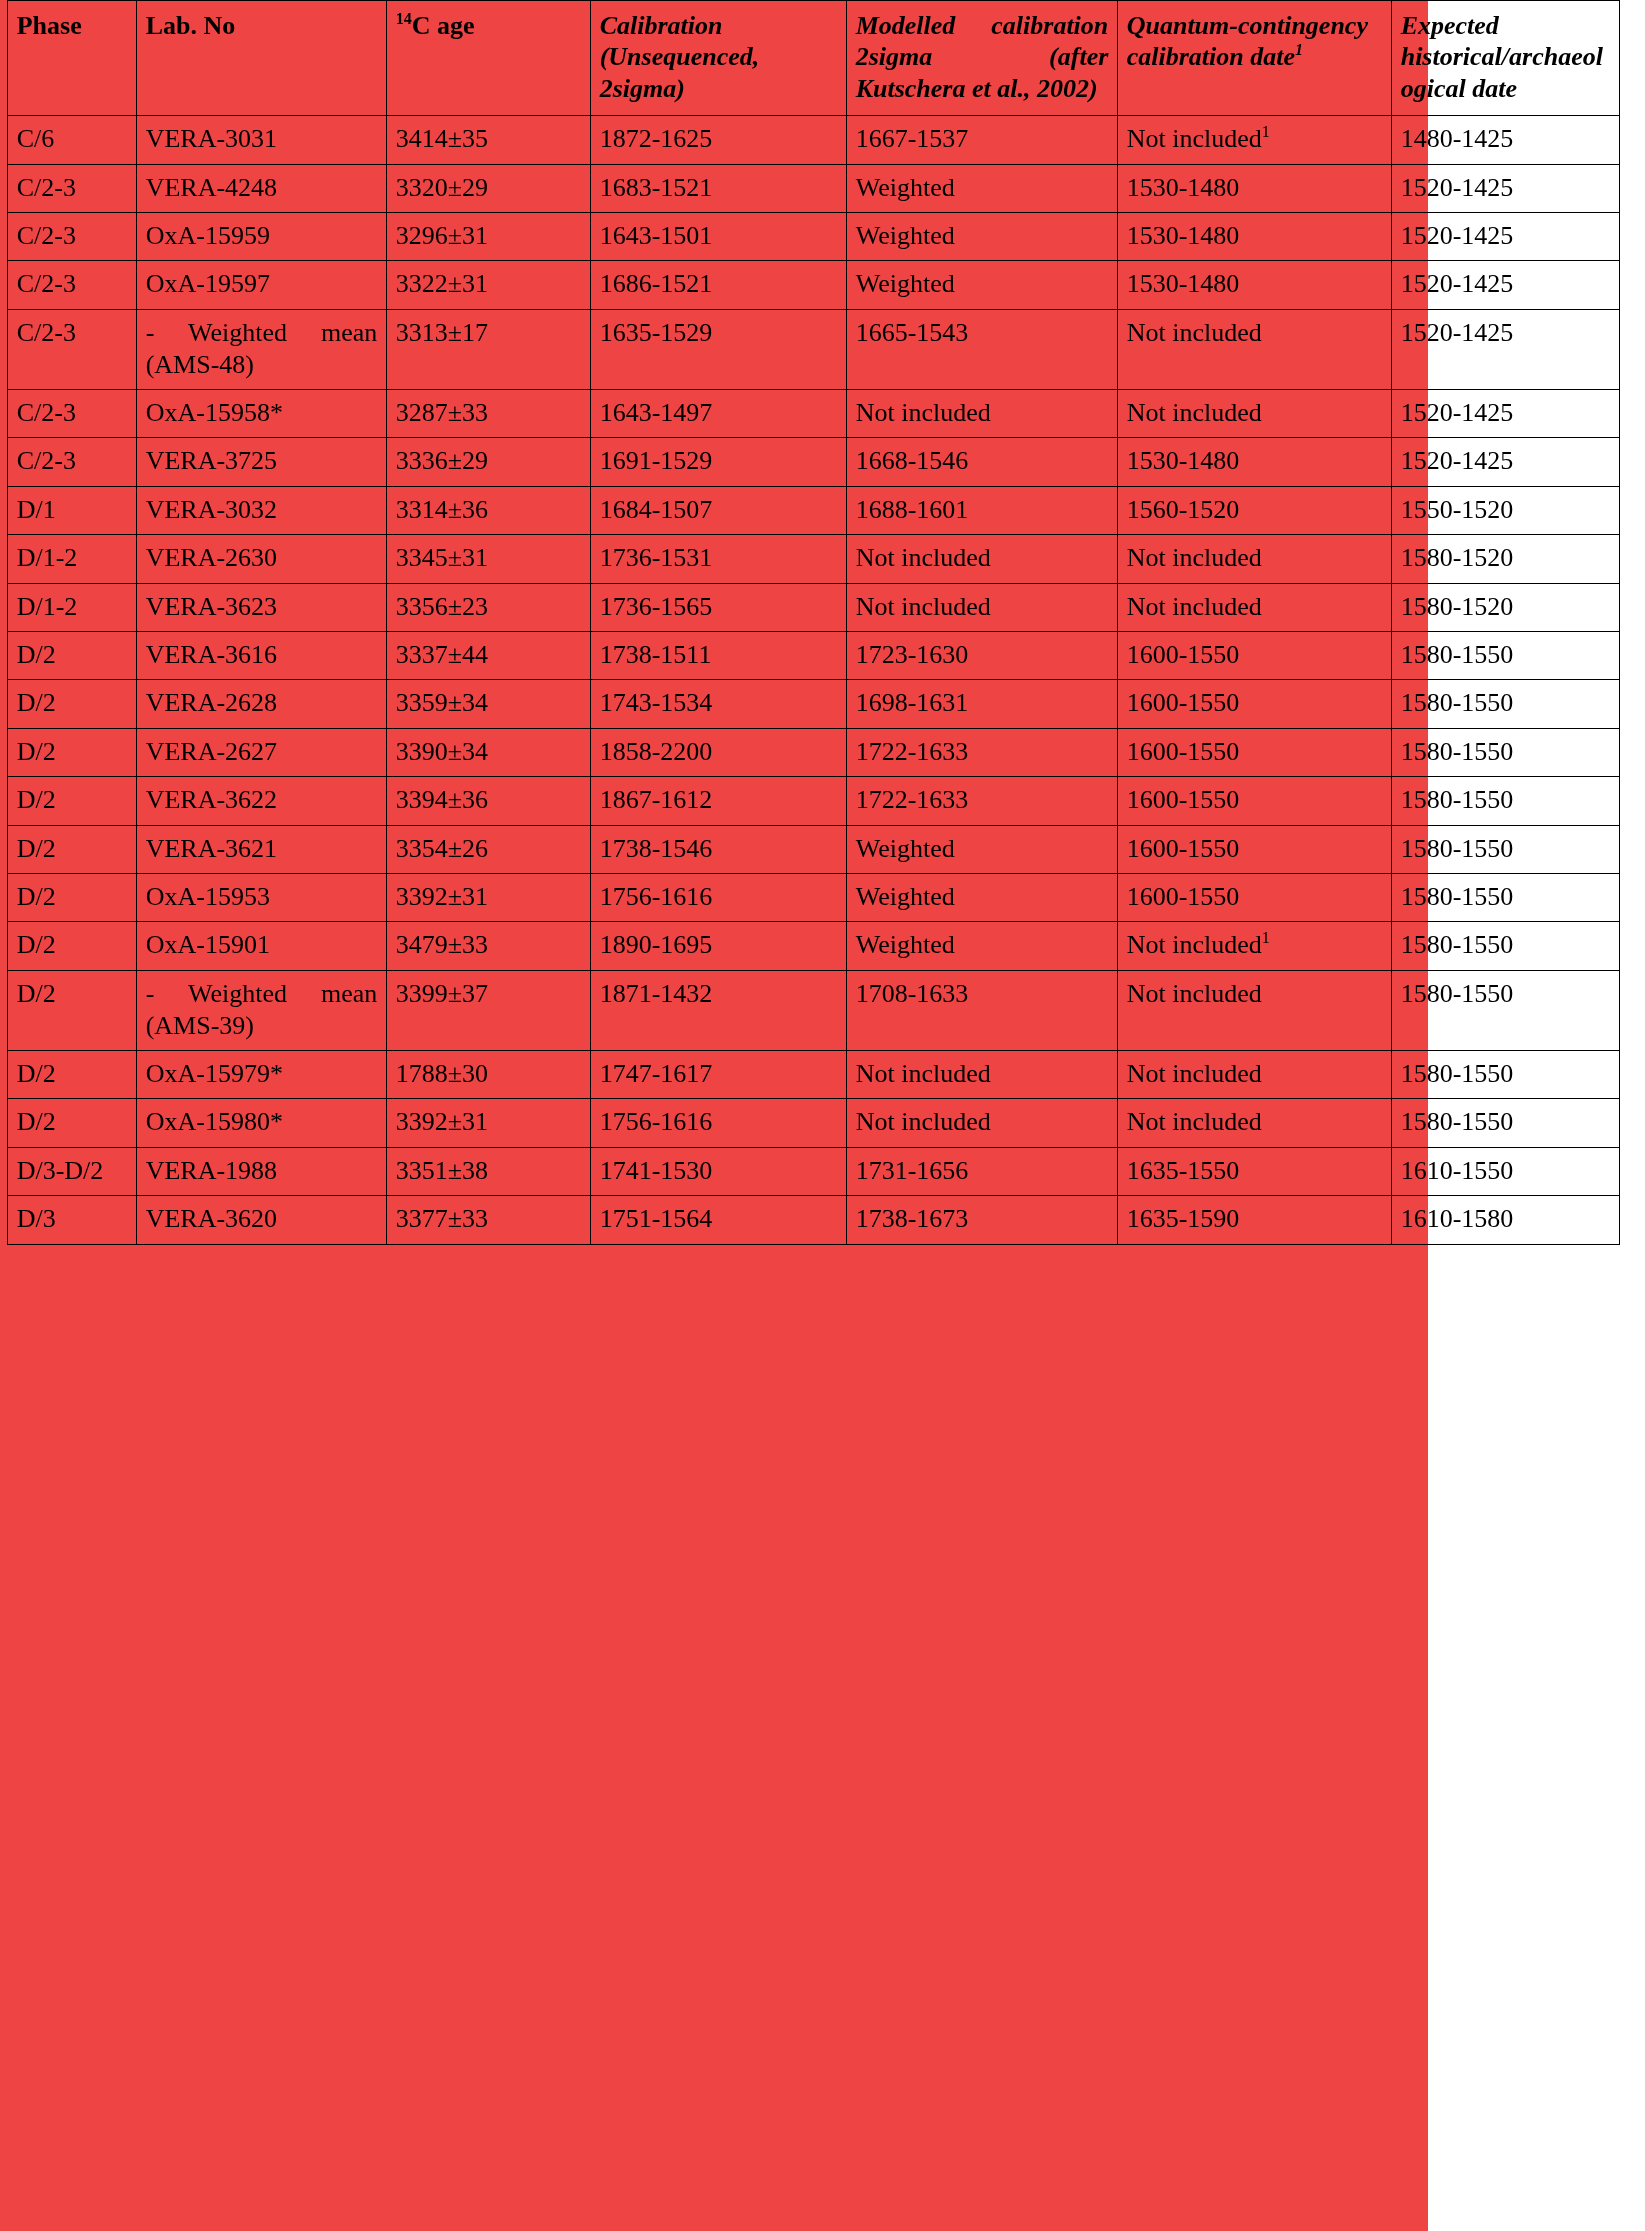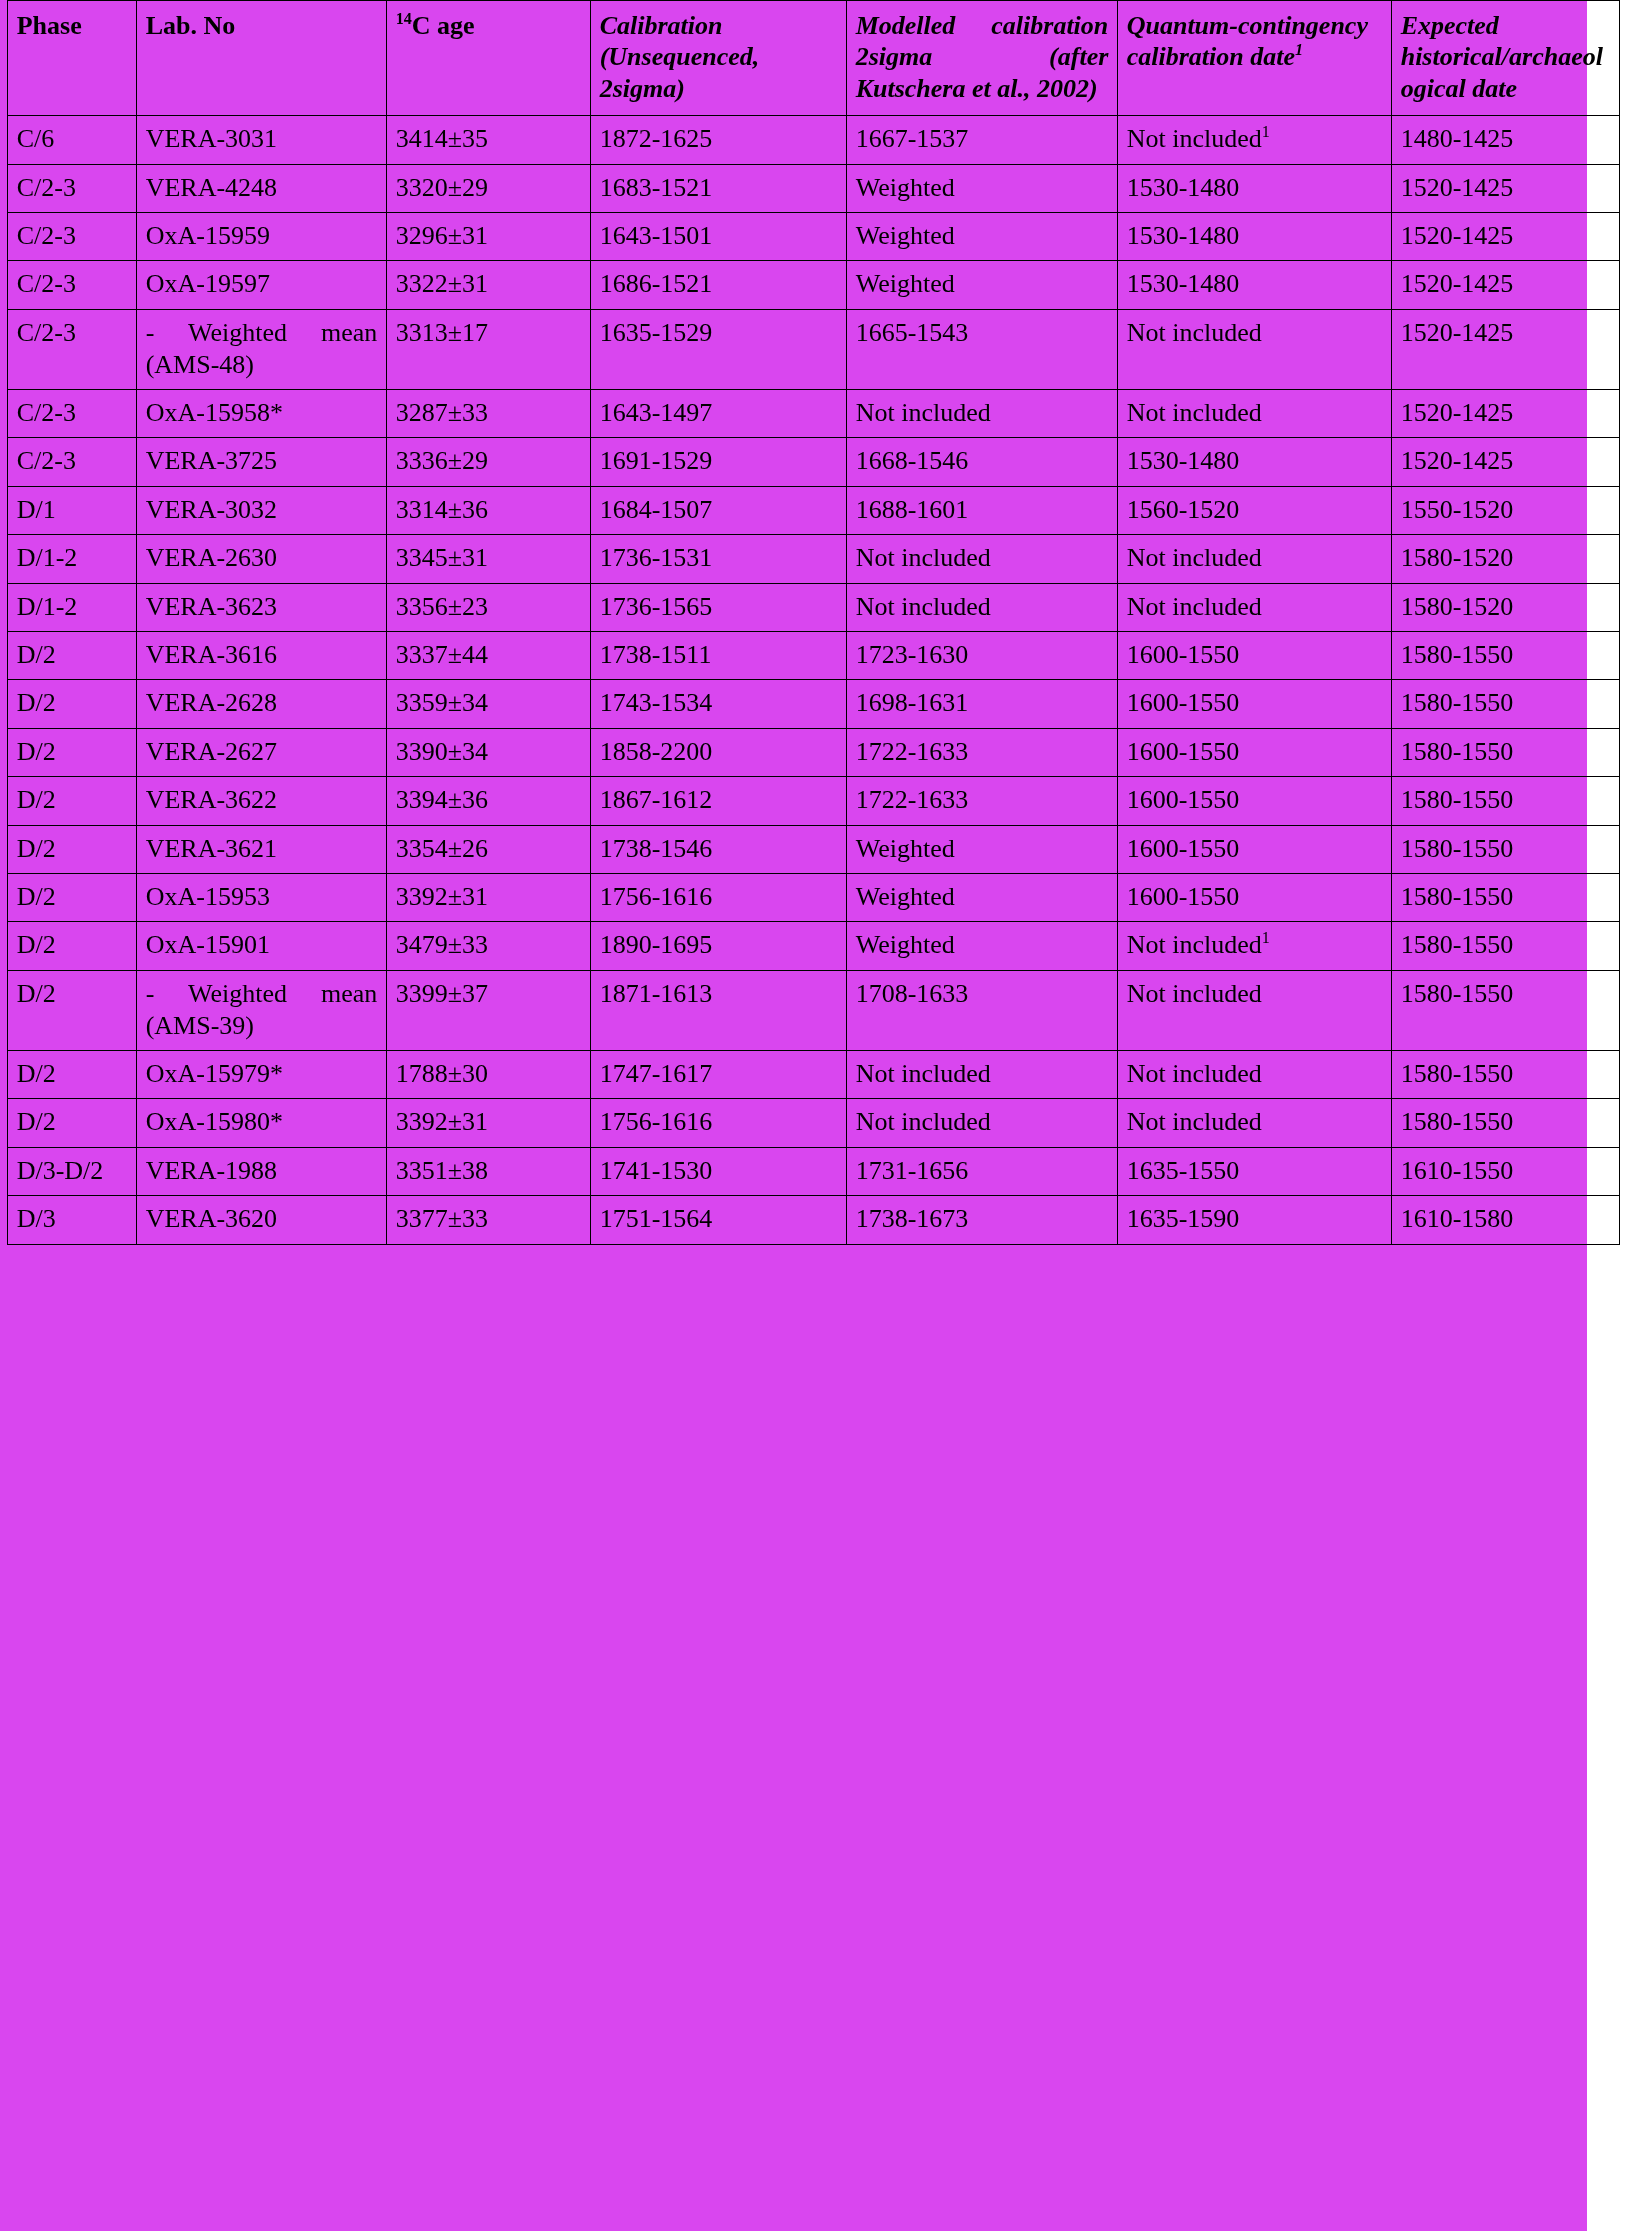--- a/index.html
+++ b/index.html
@@ -6,25 +6,25 @@
     margin: 0;
     padding: 0;
     background: #ffffff;
   }
   body {
     width: 1645px;
     font-family: "Liberation Serif", "DejaVu Serif", serif;
     color: #000000;
   }
   .page {
-    width: 1587px;
+    width: 1428px;
     min-height: 2232px;
     box-sizing: border-box;
     padding: 0 7px 0 7px;
-    background: #d946ef;
+    background: #ef4444;
   }
   table.data-table {
     border-collapse: collapse;
     width: 1612px;
     table-layout: fixed;
     font-size: 26px;
     line-height: 1.22;
   }
   table.data-table td, table.data-table th {
     border: 1.7px solid #000000;
@@ -487,21 +487,21 @@
           <td>
             <span class="cell-text">D/2</span>
           </td>
           <td>
             <span class="cell-text">- Weighted mean (AMS-39)</span>
           </td>
           <td>
             <span class="cell-text">3399±37</span>
           </td>
           <td>
-            <span class="cell-text">1871-1613</span>
+            <span class="cell-text">1871-1432</span>
           </td>
           <td>
             <span class="cell-text">1708-1633</span>
           </td>
           <td>
             <span class="cell-text">Not included</span>
           </td>
           <td>
             <span class="cell-text">1580-1550</span>
           </td>

